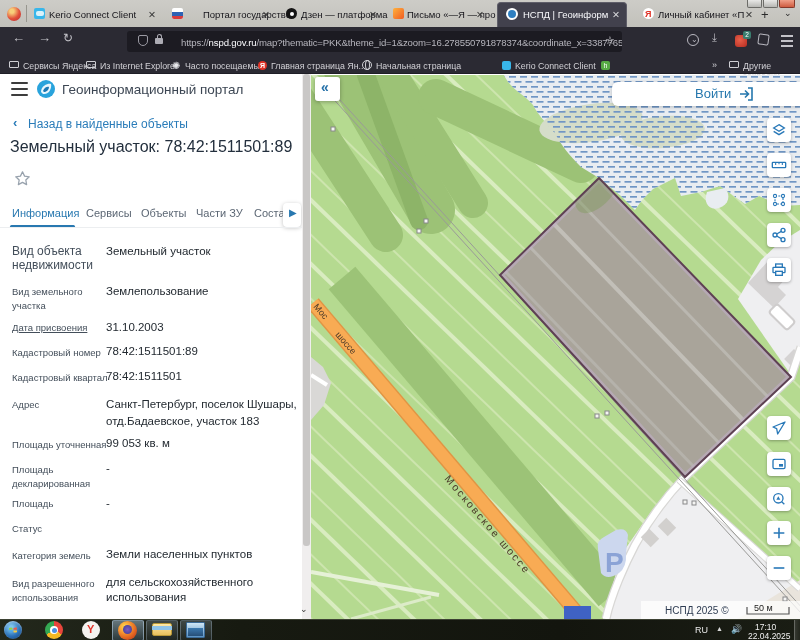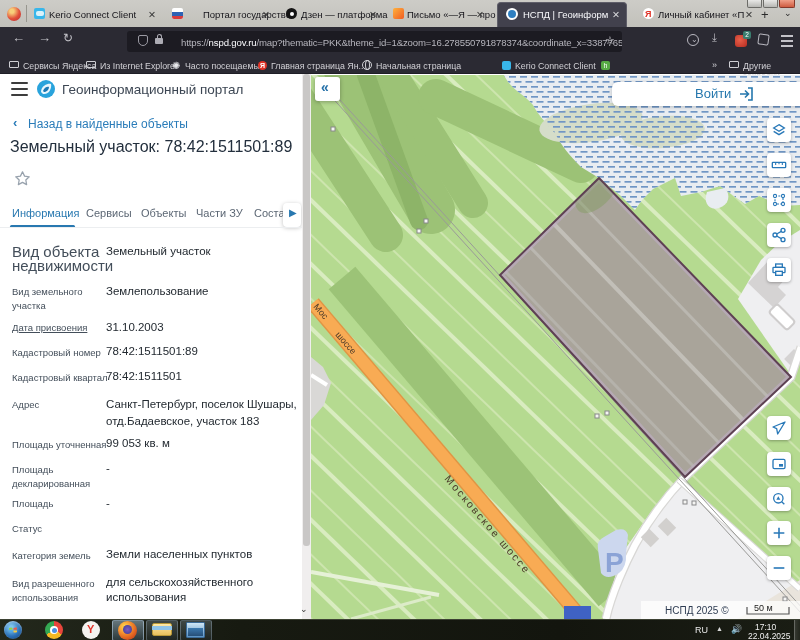--- a/index.html
+++ b/index.html
@@ -151,21 +151,21 @@
   <div class="abs" style="left:196px;top:133px;font-size:11px;color:#5c6774;">Части ЗУ</div>
   <div class="abs" style="left:254px;top:133px;font-size:11px;color:#5c6774;">Соста</div>
 
   <div class="abs" style="left:10px;top:151px;width:65px;height:3px;background:#2878b0;border-radius:2px;"></div>
 
   <div class="abs" style="left:283px;top:129px;width:18px;height:24px;background:#fff;border-radius:4px;box-shadow:0 1px 4px rgba(0,0,0,0.25);"></div>
   <div class="abs" style="left:289px;top:133px;font-size:10px;color:#2878b0;">▶</div>
 
   <div class="abs" style="left:0;top:153px;width:302px;height:1px;background:#eceef0;"></div>
 
-  <div class="abs" style="left:12px;top:171px;width:88px;font-size:15px;color:#434e5a;line-height:13.5px;">Вид объекта недвижимости</div>
+  <div class="abs" style="left:12px;top:171px;width:88px;font-size:12px;color:#434e5a;line-height:13.5px;">Вид объекта недвижимости</div>
   <div class="abs" style="left:12px;top:211px;width:88px;font-size:9.5px;color:#434e5a;line-height:13.5px;">Вид земельного участка</div>
 
   <div class="abs" style="left:106px;top:170px;width:190px;font-size:11.5px;color:#232a31;line-height:14px;">Земельный участок</div>
   <div class="abs" style="left:106px;top:210px;width:190px;font-size:11.5px;color:#232a31;line-height:14px;">Землепользование</div>
 
   <div class="abs" style="left:12px;top:248px;width:88px;font-size:9.5px;color:#434e5a;text-decoration:underline;">Дата присвоения</div>
   <div class="abs" style="left:106px;top:247px;width:190px;font-size:11.5px;color:#232a31;">31.10.2003</div>
 
   <div class="abs" style="left:12px;top:273px;width:110px;font-size:9.5px;color:#434e5a;white-space:nowrap;">Кадастровый номер</div>
   <div class="abs" style="left:106px;top:271px;width:190px;font-size:11.5px;color:#232a31;">78:42:1511501:89</div>

